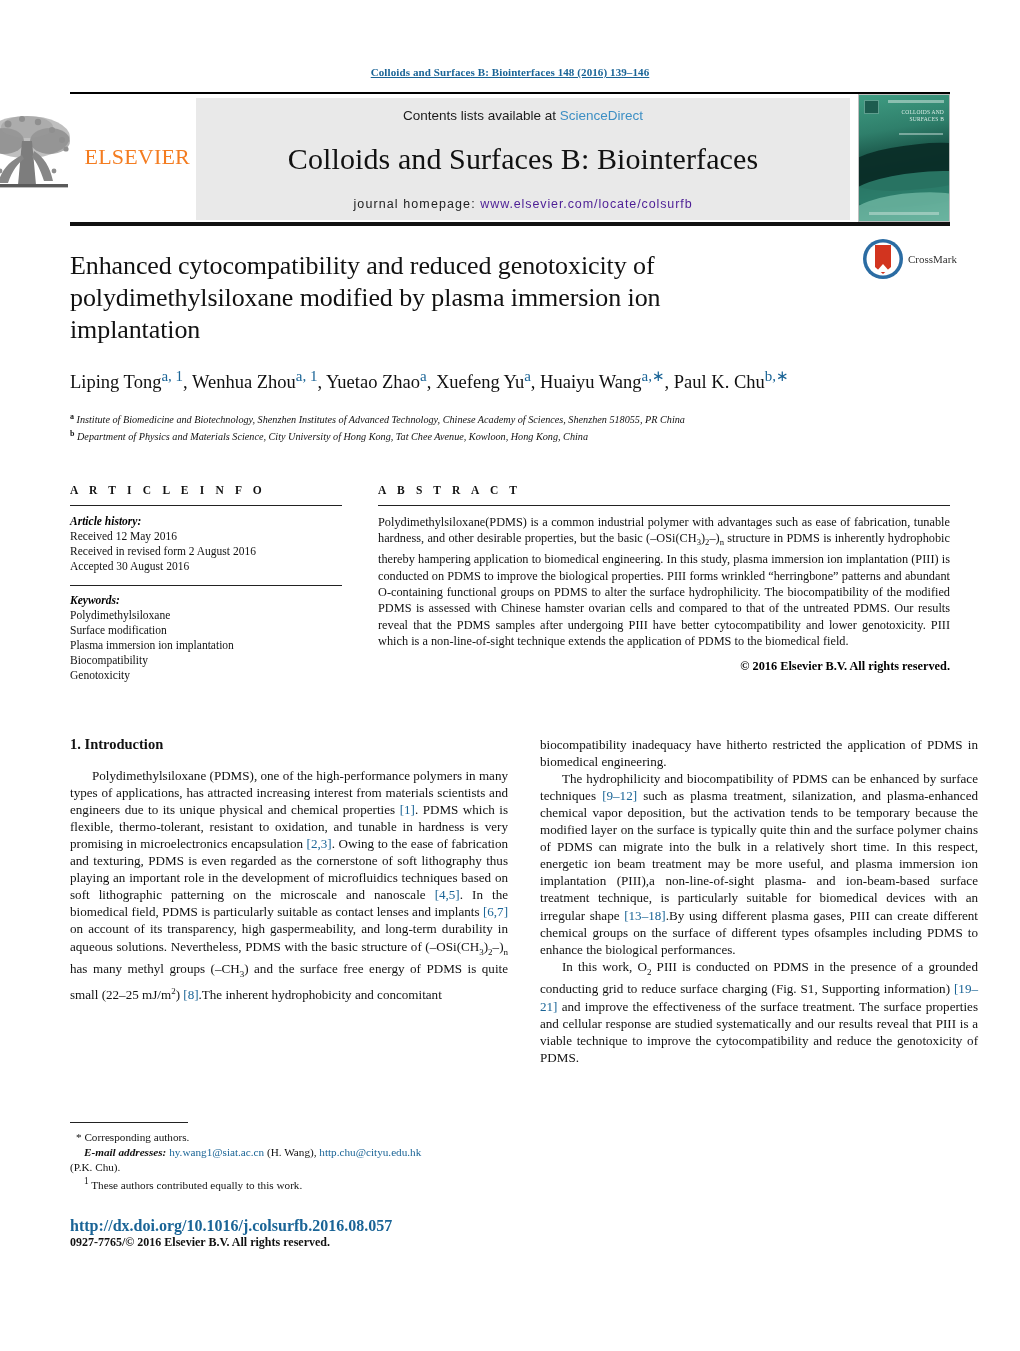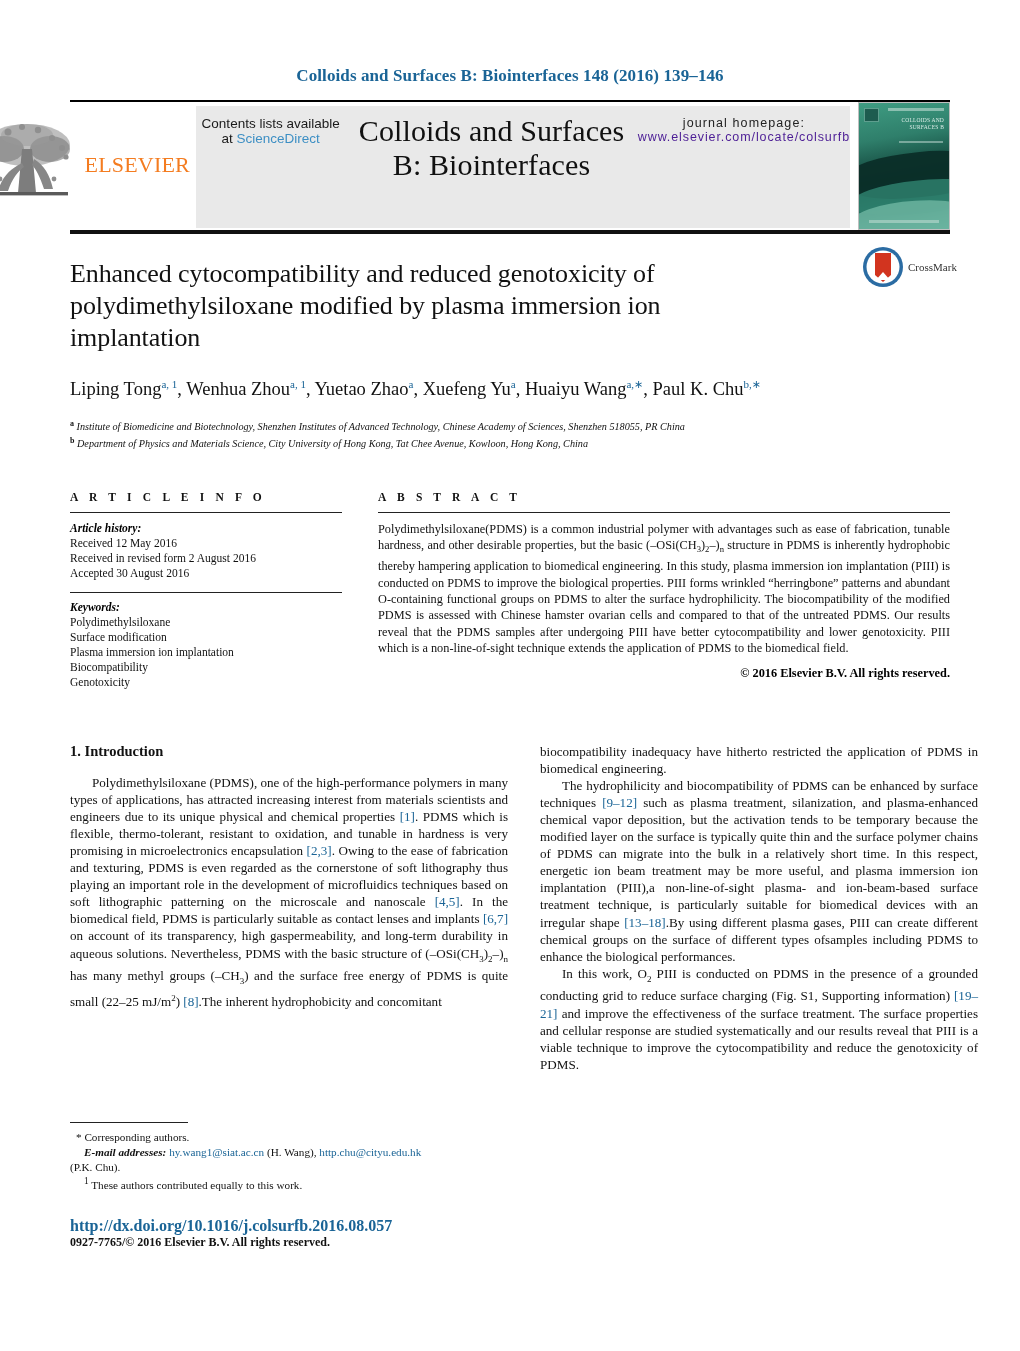--- a/index.html
+++ b/index.html
@@ -15,23 +15,24 @@
     overflow: hidden;
   }
   .page { position: relative; width: 1020px; height: 1351px; padding: 0; }
 
   
   .running-head {
     text-align: center;
     color: #1a6496;
     font-family: "Liberation Serif", serif;
     font-weight: bold;
-    font-size: 17px;
+    font-size: 11px;
     letter-spacing: .1px;
     padding-top: 66px;
+    text-decoration: underline;
   }
 
   
   .masthead {
     margin: 14px 70px 0 70px;
     border-top: 2.2px solid #000;
     padding-top: 0;
     position: relative;
     height: 130px;
   }
@@ -60,21 +61,21 @@
     font-family: "Liberation Serif", serif;
     font-size: 22px;
     letter-spacing: .2px;
     line-height: 1;
   }
   .journal-band {
     flex: 1 1 auto;
     background: #e9e9e9;
     margin: 4px 8px 4px 6px;
     display: flex;
-    flex-direction: row;
+    flex-direction: column;
     justify-content: space-between;
     padding: 10px 0 9px 0;
     position: relative;
   }
   .contents-line {
     text-align: center;
     font-family: "Liberation Sans", sans-serif;
     font-size: 13.5px;
     color: #1a1a1a;
   }
@@ -177,21 +178,21 @@
     letter-spacing: -.1px;
   }
   .authors {
     margin-top: 18px;
     font-family: "Liberation Serif", serif;
     font-size: 18.5px;
     line-height: 25px;
     max-width: 740px;
     color: #111;
   }
-  .authors sup { font-size: 11px; color: #1a6496; vertical-align: super; }
+  .authors sup { font-size: 15px; color: #1a6496; vertical-align: super; }
   .affiliations {
     margin-top: 15px;
     font-family: "Liberation Serif", serif;
     font-style: italic;
     font-size: 10.2px;
     line-height: 13.5px;
     color: #111;
   }
   .affiliations sup { font-style: normal; font-weight: bold; font-size: 8px; }
 

